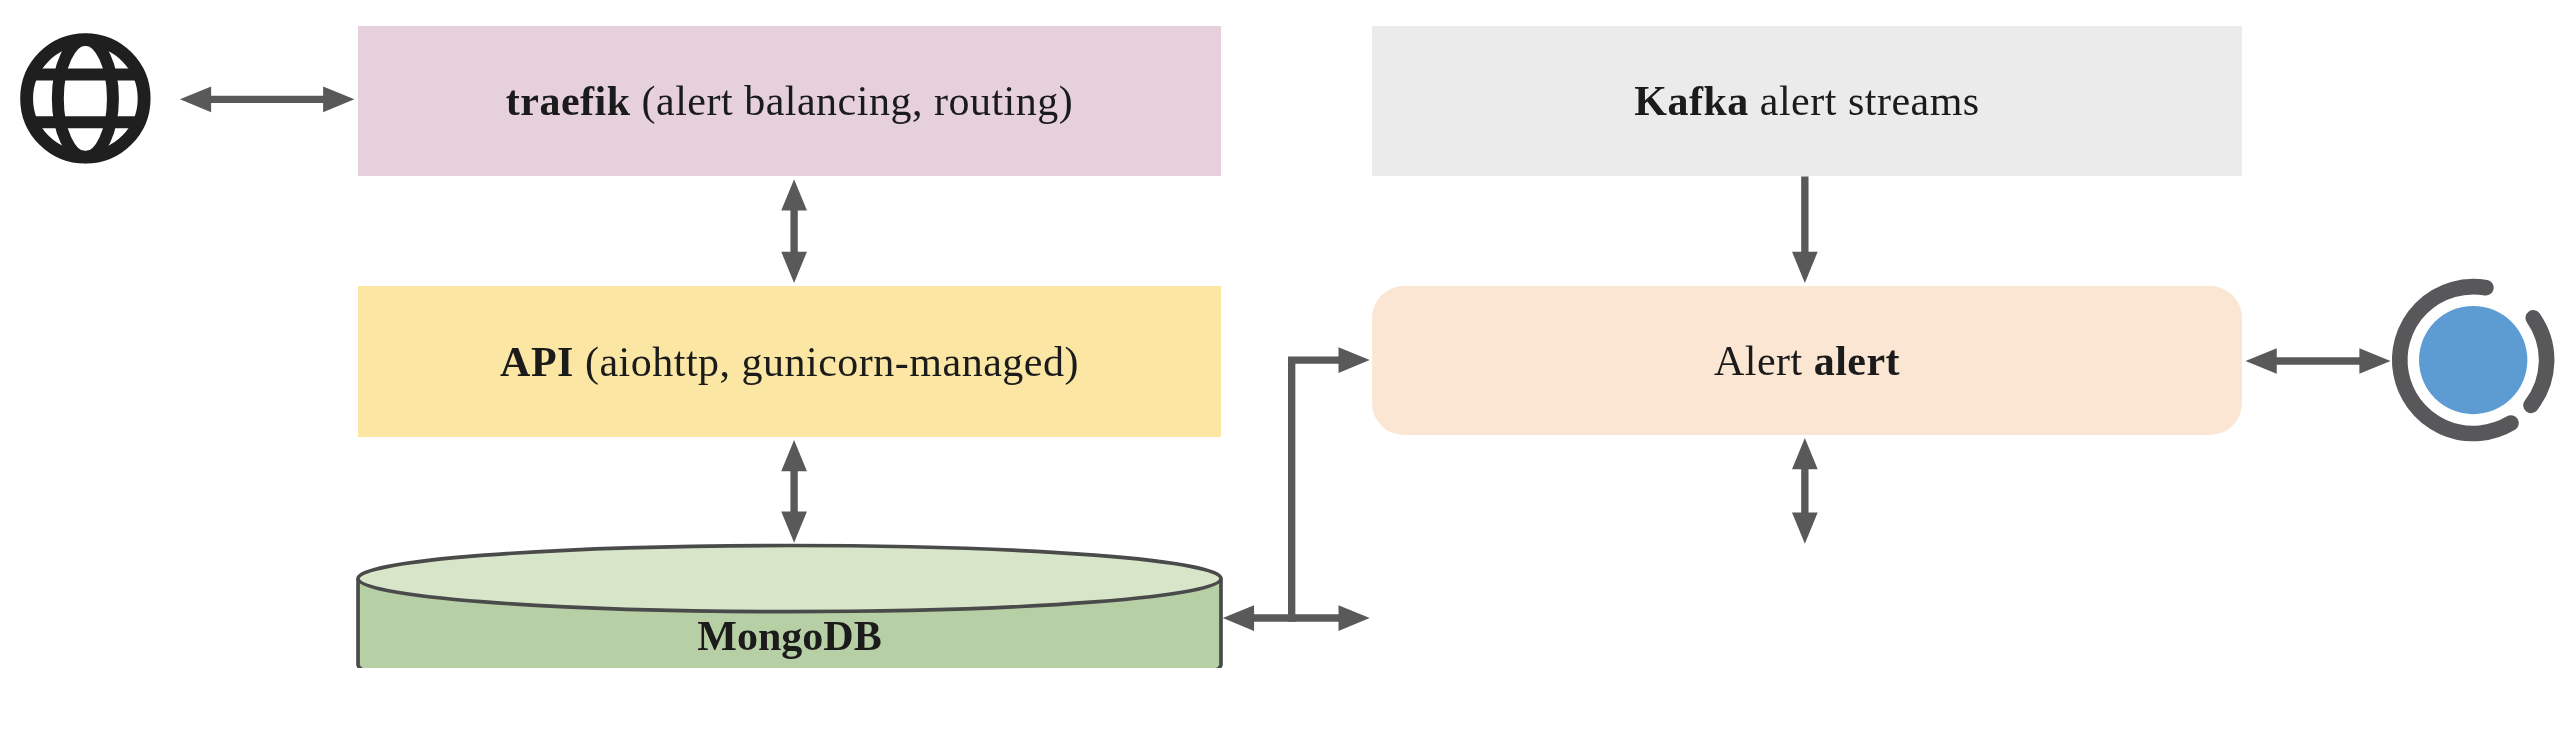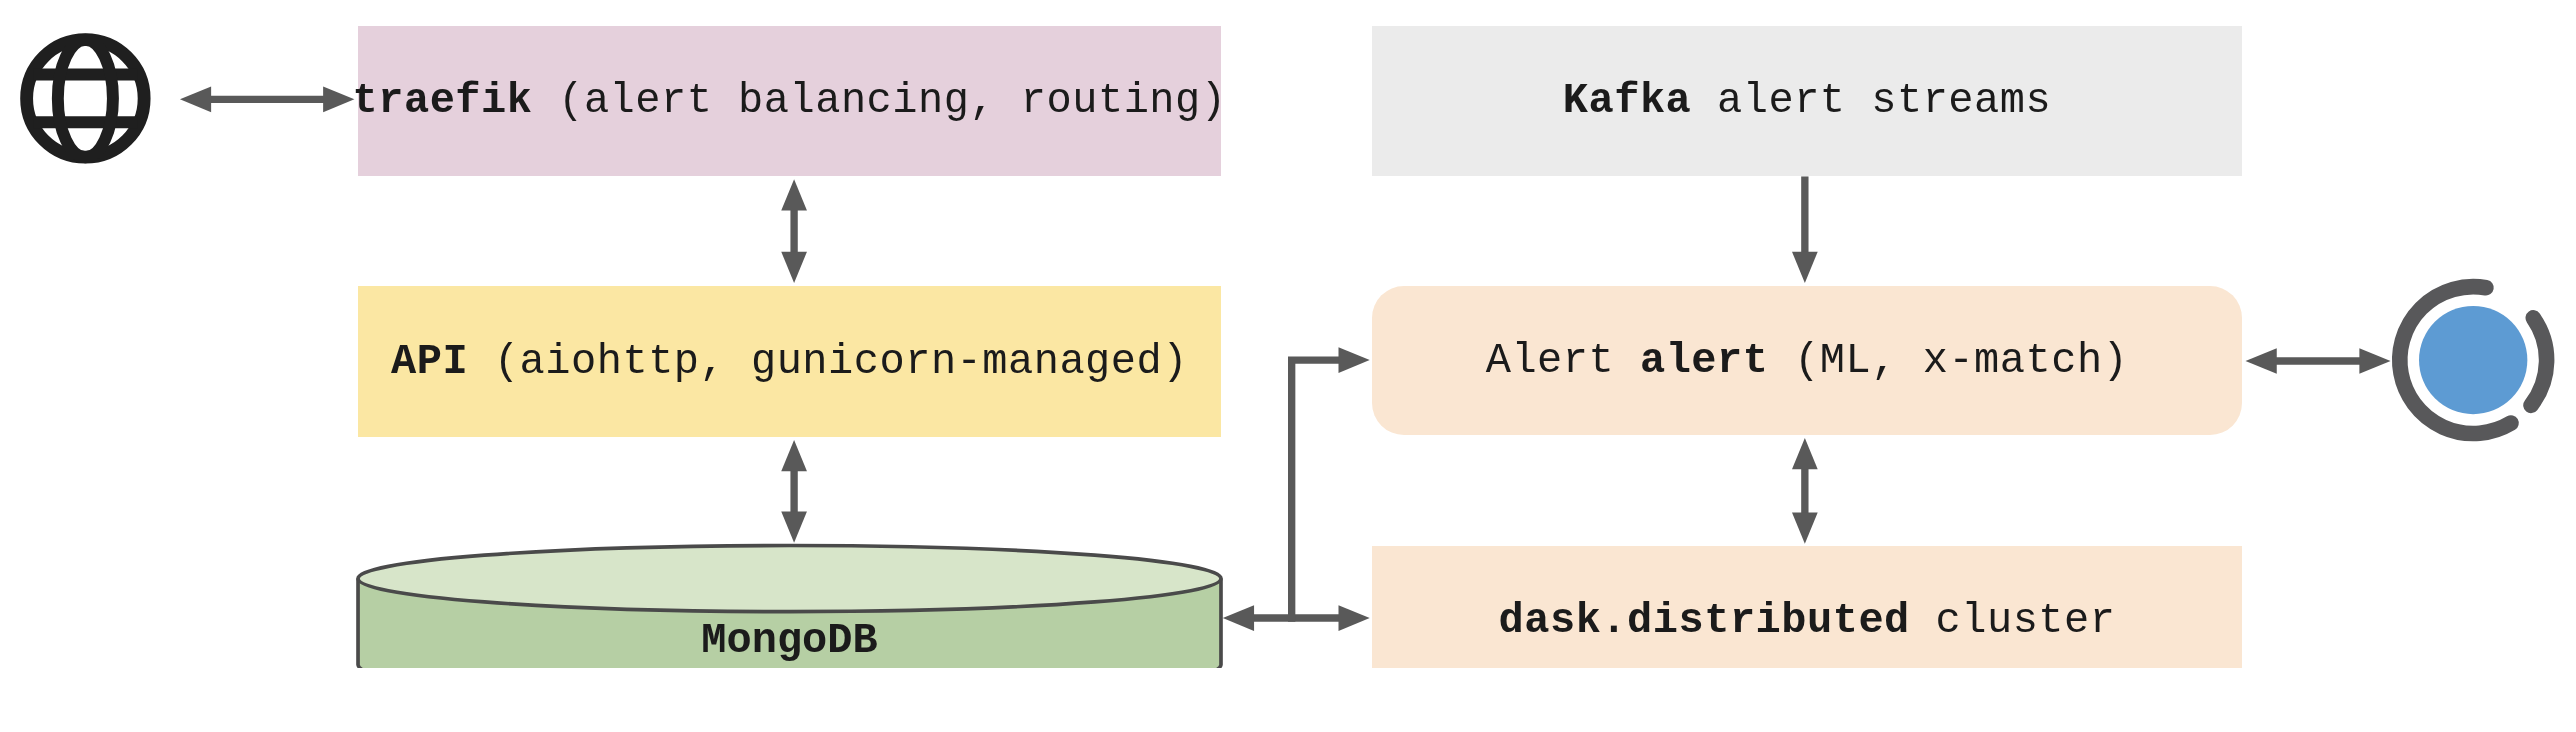--- a/index.html
+++ b/index.html
@@ -5,35 +5,35 @@
   :root{
     --background:#ffffff; --text:#1b1b1b; --arrow:#595959;
     --traefik-box:#e5d0dc; --api-box:#fbe7a3; --kafka-box:#ebebeb;
     --broker-box:#fae6d2; --dask-box:#fae6d2;
     --mongo-body:#b6cfa4; --mongo-top:#d7e5c9; --mongo-outline:#4a4a4a;
     --globe-icon:#1f1f1f; --logo-blue:#5d9bd3; --logo-gray:#58585a;
   }
   html,body{margin:0;padding:0;background:var(--background);}
   #canvas{
     position:relative; width:2576px; height:668px; background:var(--background);
-    font-family:Liberation Mono, monospace; overflow:hidden;
+    font-family:Liberation Serif, serif; overflow:hidden;
   }
   .box{
     position:absolute; display:flex; align-items:center; justify-content:center;
     font-size:42px; color:var(--text); white-space:pre; letter-spacing:0.5px;
   }
   .box b{font-weight:700;}
   #box-traefik{left:358px; top:26px;  width:863px; height:150px; background:var(--traefik-box);}
   #box-api    {left:358px; top:286px; width:863px; height:151px; background:var(--api-box);}
   #box-kafka  {left:1372px; top:26px;  width:870px; height:150px; background:var(--kafka-box);}
   #box-broker {left:1372px; top:286px; width:870px; height:149px; background:var(--broker-box);border-radius:32px;}
   #box-dask   {left:1372px; top:546px; width:870px; height:149px; background:var(--dask-box);}
   #label-mongodb{
     position:absolute; left:358px; top:606px; width:863px; height:59px;
-    display:flex; align-items:flex-end; justify-content:center;
+    display:flex; align-items:center; justify-content:center;
     font-size:42px; font-weight:700; color:var(--text); white-space:pre;
   }
   svg#diagram-art{position:absolute; left:0; top:0; pointer-events:none;}
   .al{stroke:var(--arrow); stroke-width:8; fill:none;}
   .ah{fill:var(--arrow); stroke:none;}
   .globe-stroke{stroke:var(--globe-icon); fill:none;}
   .cyl-body{fill:var(--mongo-body); stroke:var(--mongo-outline); stroke-width:4;}
   .cyl-top{fill:var(--mongo-top); stroke:var(--mongo-outline); stroke-width:4;}
   .logo-arc{stroke:var(--logo-gray); stroke-width:17; fill:none; stroke-linecap:round;}
   .logo-dot{fill:var(--logo-blue);}
@@ -106,20 +106,19 @@
       <circle class="logo-dot" cx="2694" cy="392" r="59"></circle>
     </g>
   </svg>
 
   <div class="box" id="box-traefik"><span></span><b>traefik</b><span> (alert balancing, routing)</span></div>
 
   <div class="box" id="box-api"><span></span><b>API</b><span> (aiohttp, gunicorn-managed)</span></div>
 
   <div class="box" id="box-kafka"><span></span><b>Kafka</b><span> alert streams</span></div>
 
-  <div class="box" id="box-broker"><span>Alert </span><b>alert</b><span> (ML, x-match)</span></div>
+  <div class="box" id="box-broker"><span>Alert </span><b>alert</b></div>
 
-  <div class="box" id="box-dask"><span></span><b>dask.distributed</b><span> cluster</span></div>
 
   <div id="label-mongodb"><span>MongoDB</span></div>
 
 </div>
 
 
 </body></html>

